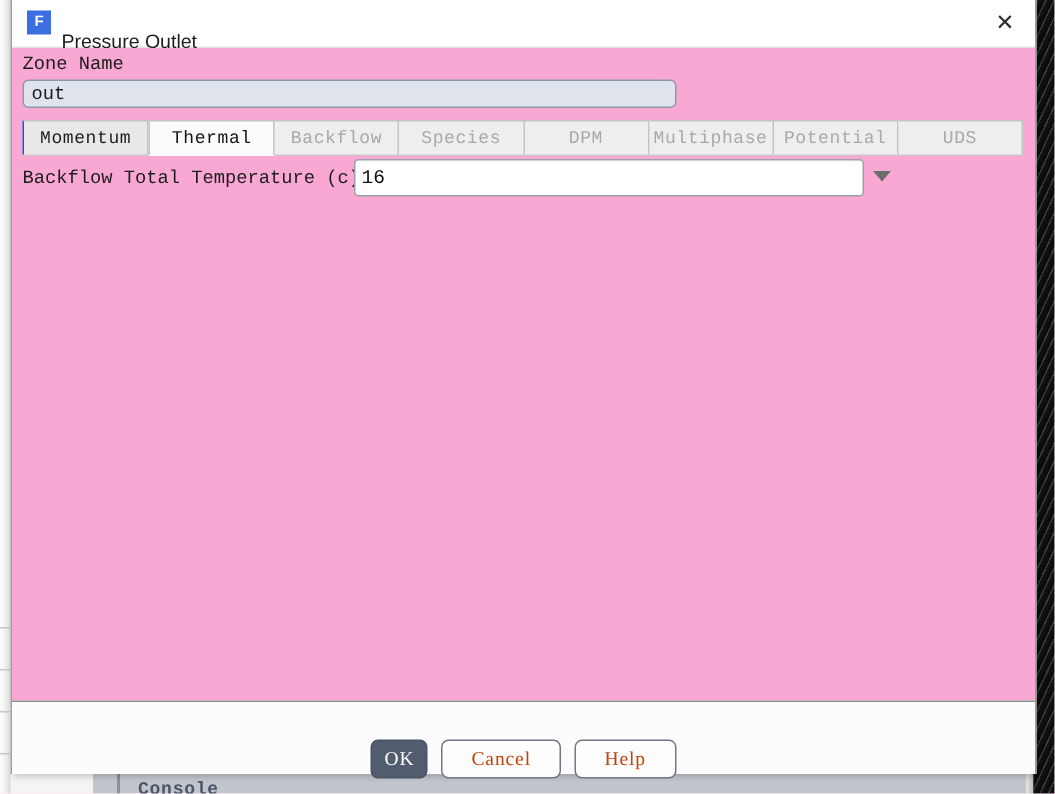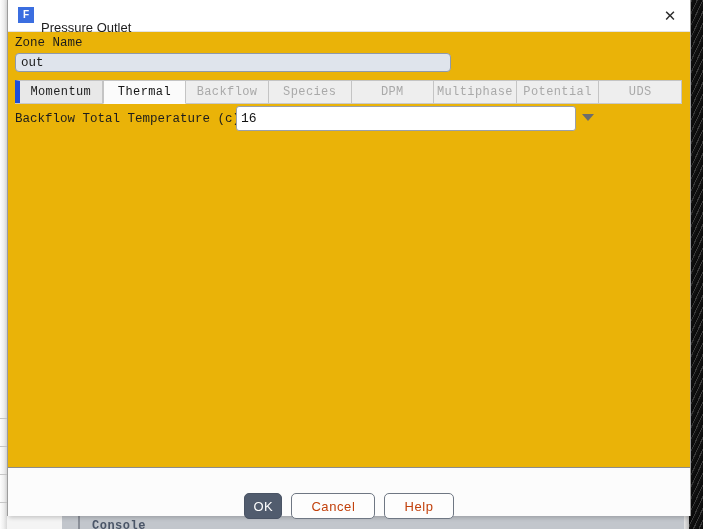--- a/index.html
+++ b/index.html
@@ -146,21 +146,21 @@
     font-size: 15px;
     line-height: 1;
     cursor: pointer;
     user-select: none;
   }
 
   
   .dialog-body {
     position: relative;
     height: 435px;
-    background: #eab308;
+    background: #f9a8d4;
   }
 
   .field-label {
     position: absolute;
     font-family: "Liberation Mono", monospace;
     font-size: 12.5px;
     color: #1d1d1d;
     white-space: nowrap;
   }
   #zone-name-label { left: 7px; top: 4px; }
@@ -204,21 +204,21 @@
     font-size: 12px;
     letter-spacing: 0.4px;
     background: #eaeaea;
     border: 1px solid #c4c4c4;
     border-bottom: none;
     border-left: none;
     color: #1d1d1d;
     white-space: nowrap;
     cursor: default;
   }
-  .tab:first-child { border-left: 5px solid #1d4ed8; }
+  .tab:first-child { border-left: 1px solid #1d4ed8; }
   .tab.enabled { background: #e8e8e8; color: #1d1d1d; cursor: pointer; }
   .tab.disabled { background: #eeeeee; color: #a9a9a9; }
   .tab.active {
     background: #fbfbfb;
     color: #141414;
     height: 24px;
     border: 1px solid #c4c4c4;
     border-bottom: 1px solid #fbfbfb;
     margin-bottom: -1px;
     position: relative;
@@ -259,21 +259,21 @@
     position: relative;
     height: 48px;
     background: #fcfcfc;
     border-top: 1px solid #8c8c8c;
     display: flex;
     align-items: center;
     justify-content: center;
     gap: 9px;
   }
   .btn {
-    font-family: Liberation Sans, sans-serif;
+    font-family: Liberation Serif, serif;
     font-size: 13px;
     letter-spacing: 0.6px;
     height: 26px;
     border-radius: 5px;
     box-sizing: border-box;
     display: flex;
     align-items: center;
     justify-content: center;
     cursor: pointer;
     user-select: none;

